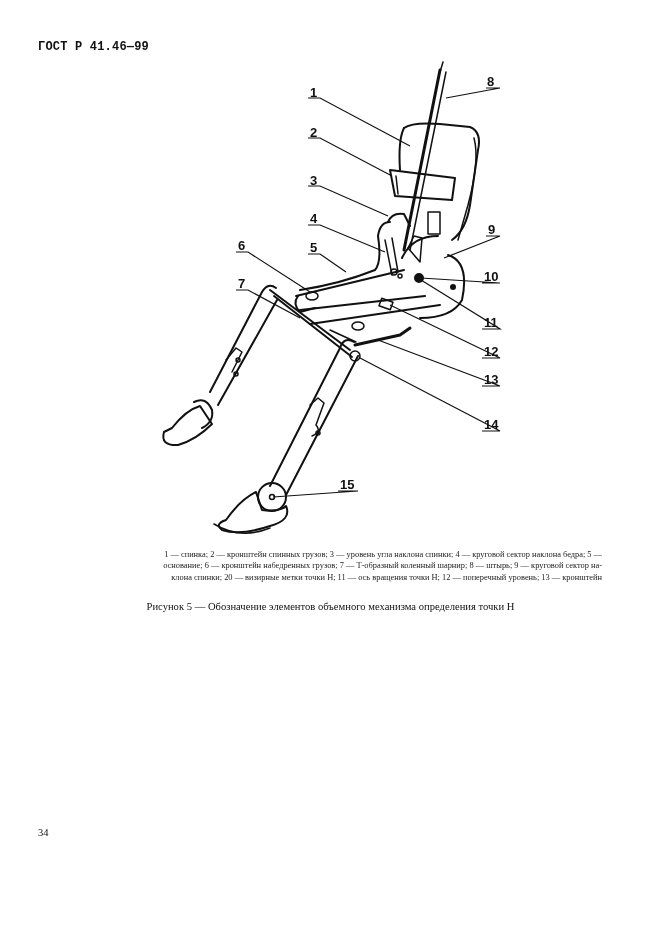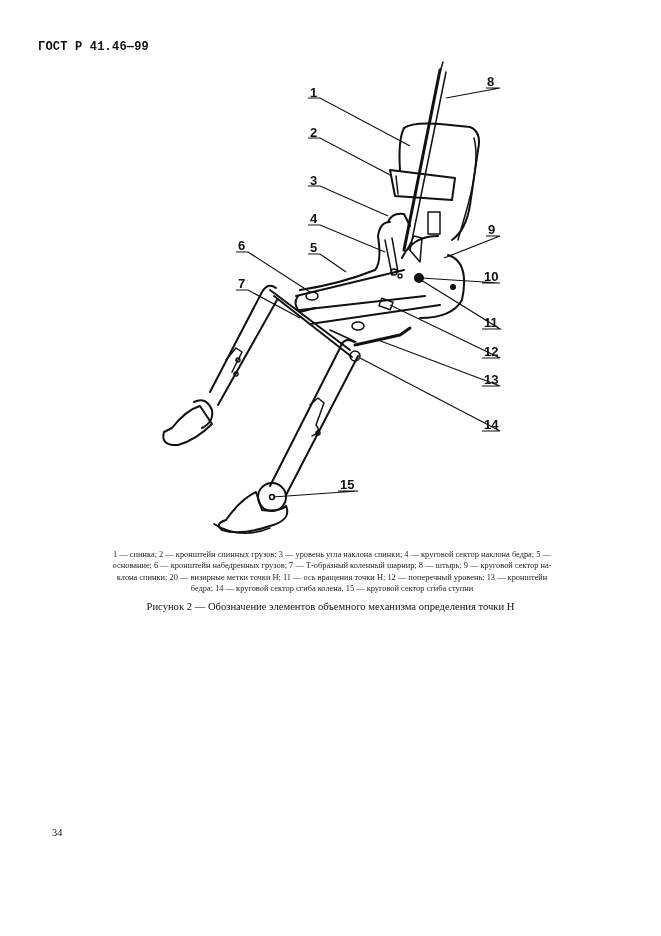--- a/index.html
+++ b/index.html
@@ -1,23 +1,23 @@
 <!DOCTYPE html>
 <html><head>
   <meta charset="utf-8">
   <style>
     html, body { margin: 0; padding: 0; background: #ffffff; }
     body { width: 661px; height: 936px; position: relative; overflow: hidden; font-family: "Liberation Serif", serif; color: #111; }
     .header { position: absolute; left: 38px; top: 40px; font-weight: bold; font-size: 12px; letter-spacing: 0.2px; font-family: Liberation Mono, monospace; }
     .figure { position: absolute; left: 0; top: 0; width: 661px; height: 540px; }
     .figure svg { width: 661px; height: 540px; display: block; }
     .callout { font-family: "Liberation Sans", sans-serif; font-weight: bold; font-size: 13px; fill: #111; }
-    .legend { position: absolute; left: 62px; top: 549px; width: 540px; font-size: 8.4px; line-height: 11.3px; text-align: center; color: #222; }
+    .legend { position: absolute; left: 62px; top: 549px; width: 540px; font-size: 8.4px; line-height: 11.3px; text-align: right; color: #222; }
     .caption { position: absolute; left: 0; width: 661px; top: 601px; text-align: center; font-size: 10.6px; color: #111; }
-    .page-number { position: absolute; left: 38px; top: 827px; font-size: 10.5px; margin-left: 14px; }
+    .page-number { position: absolute; left: 38px; top: 827px; font-size: 10.5px; }
   </style>
 </head>
 <body>
 
 <div class="header">ГОСТ Р 41.46—99</div>
 
 <div class="figure">
   <svg viewBox="0 0 661 540" xmlns="http://www.w3.org/2000/svg">
     <g fill="none" stroke="#111" stroke-width="2" stroke-linecap="round" stroke-linejoin="round">
 
@@ -118,18 +118,17 @@
       <text class="callout" x="484" y="429">14</text>
       <text class="callout" x="340" y="489">15</text>
     </g>
   </svg>
 </div>
 
 <div class="legend">
   <div>1 — спинка; 2 — кронштейн спинных грузов; 3 — уровень угла наклона спинки; 4 — круговой сектор наклона бедра; 5 —</div>
   <div>основание; 6 — кронштейн набедренных грузов; 7 — Т-образный коленный шарнир; 8 — штырь; 9 — круговой сектор на-</div>
   <div>клона спинки; 20 — визирные метки точки H; 11 — ось вращения точки H; 12 — поперечный уровень; 13 — кронштейн</div>
-  <div>бедра; 14 — круговой сектор сгиба колена, 15 — круговой сектор сгиба ступни</div>
 </div>
 
-<div class="caption">Рисунок 2 — Обозначение элементов объемного механизма определения точки H</div>
+<div class="caption">Рисунок 5 — Обозначение элементов объемного механизма определения точки H</div>
 
 <div class="page-number">34</div>
 
 </body></html>

